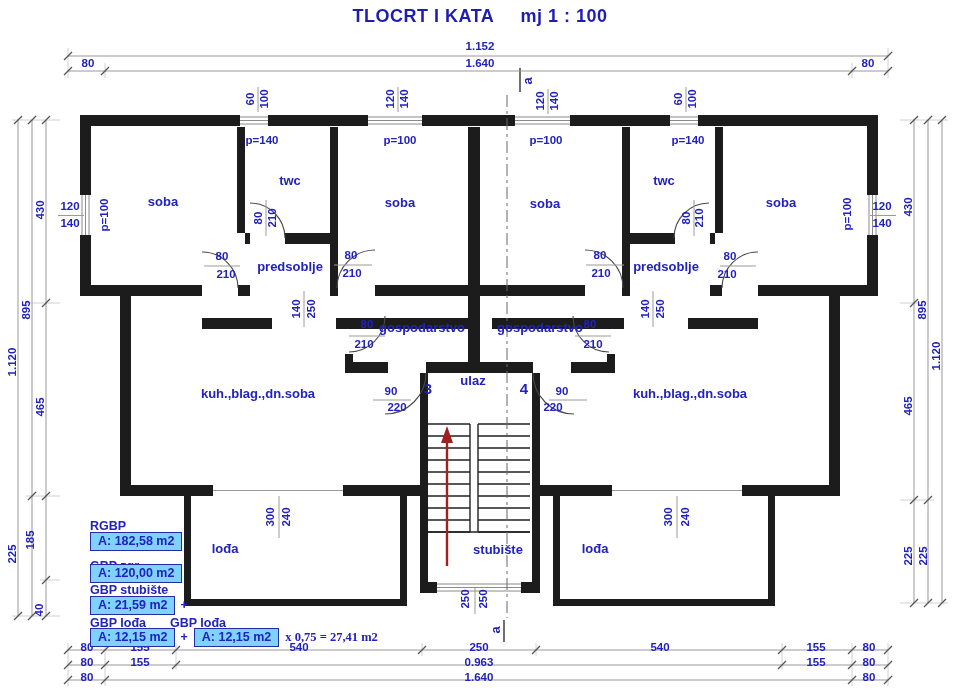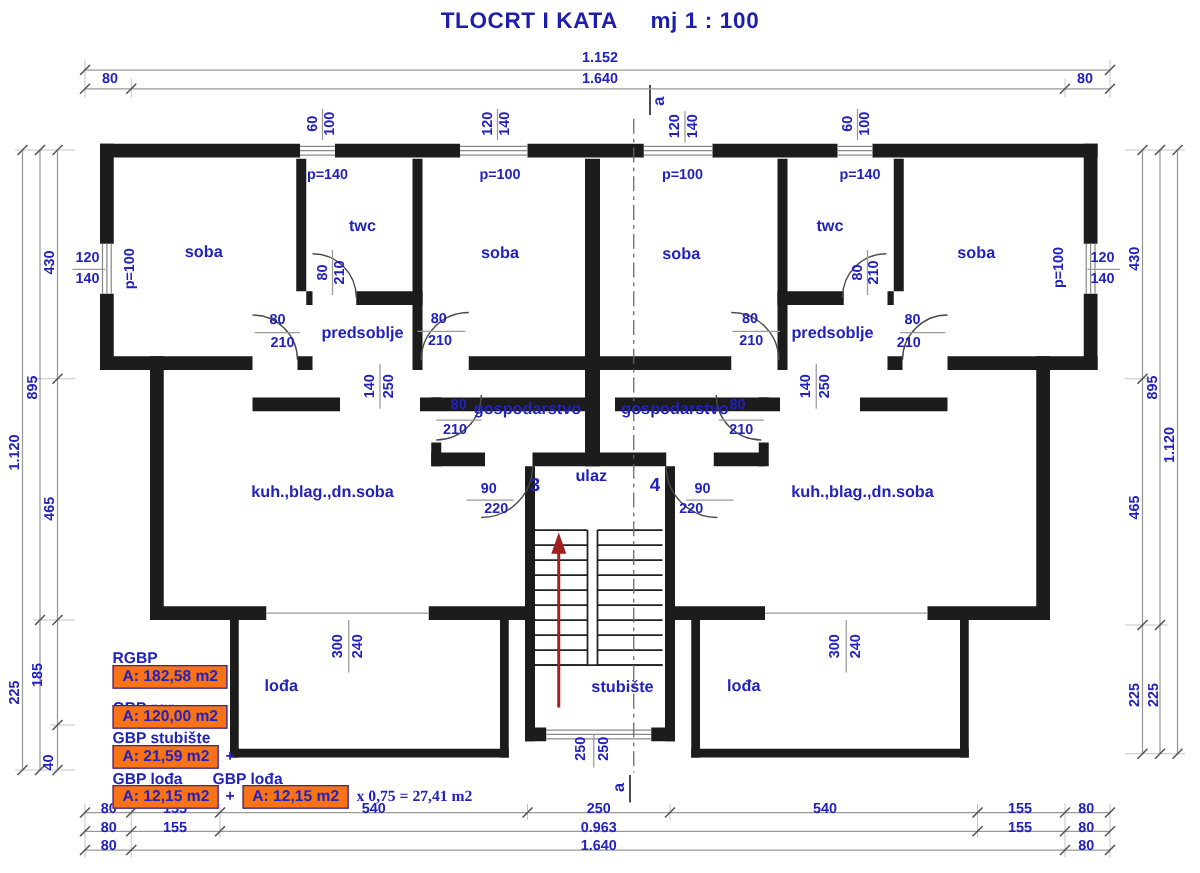--- a/index.html
+++ b/index.html
@@ -13,21 +13,21 @@
        color:#2222bc;font-weight:bold;line-height:1;}
   .lbl.rot{transform:translate(-50%,-50%) rotate(-90deg);}
   .dim{font-size:11.5px;}
   .room{font-size:13px;}
   .apt{font-size:15px;}
   .sec{font-size:13px;}
   
   #area-block{position:absolute;left:70px;top:518px;color:#2222bc;font-weight:bold;
               font-size:12.5px;}
   #area-block .row{position:absolute;left:0;white-space:nowrap;margin-left:20px;}
-  .abox{display:inline-block;border:1.6px solid #2a2aa8;padding:1px 7px 2px 7px;background:#f97316;text-align:right;}
+  .abox{display:inline-block;border:1.6px solid #2a2aa8;padding:1px 7px 2px 7px;background:#7dd3fc;text-align:right;}
   .plus{display:inline-block;margin-left:5px;}
   .suffix{display:inline-block;margin-left:6px;font-family:Liberation Serif, serif;}
   .lodja2{display:inline-block;margin-left:24px;}
 </style>
 </head>
 <body>
 
 <div id="canvas">
 
   <div id="title">

